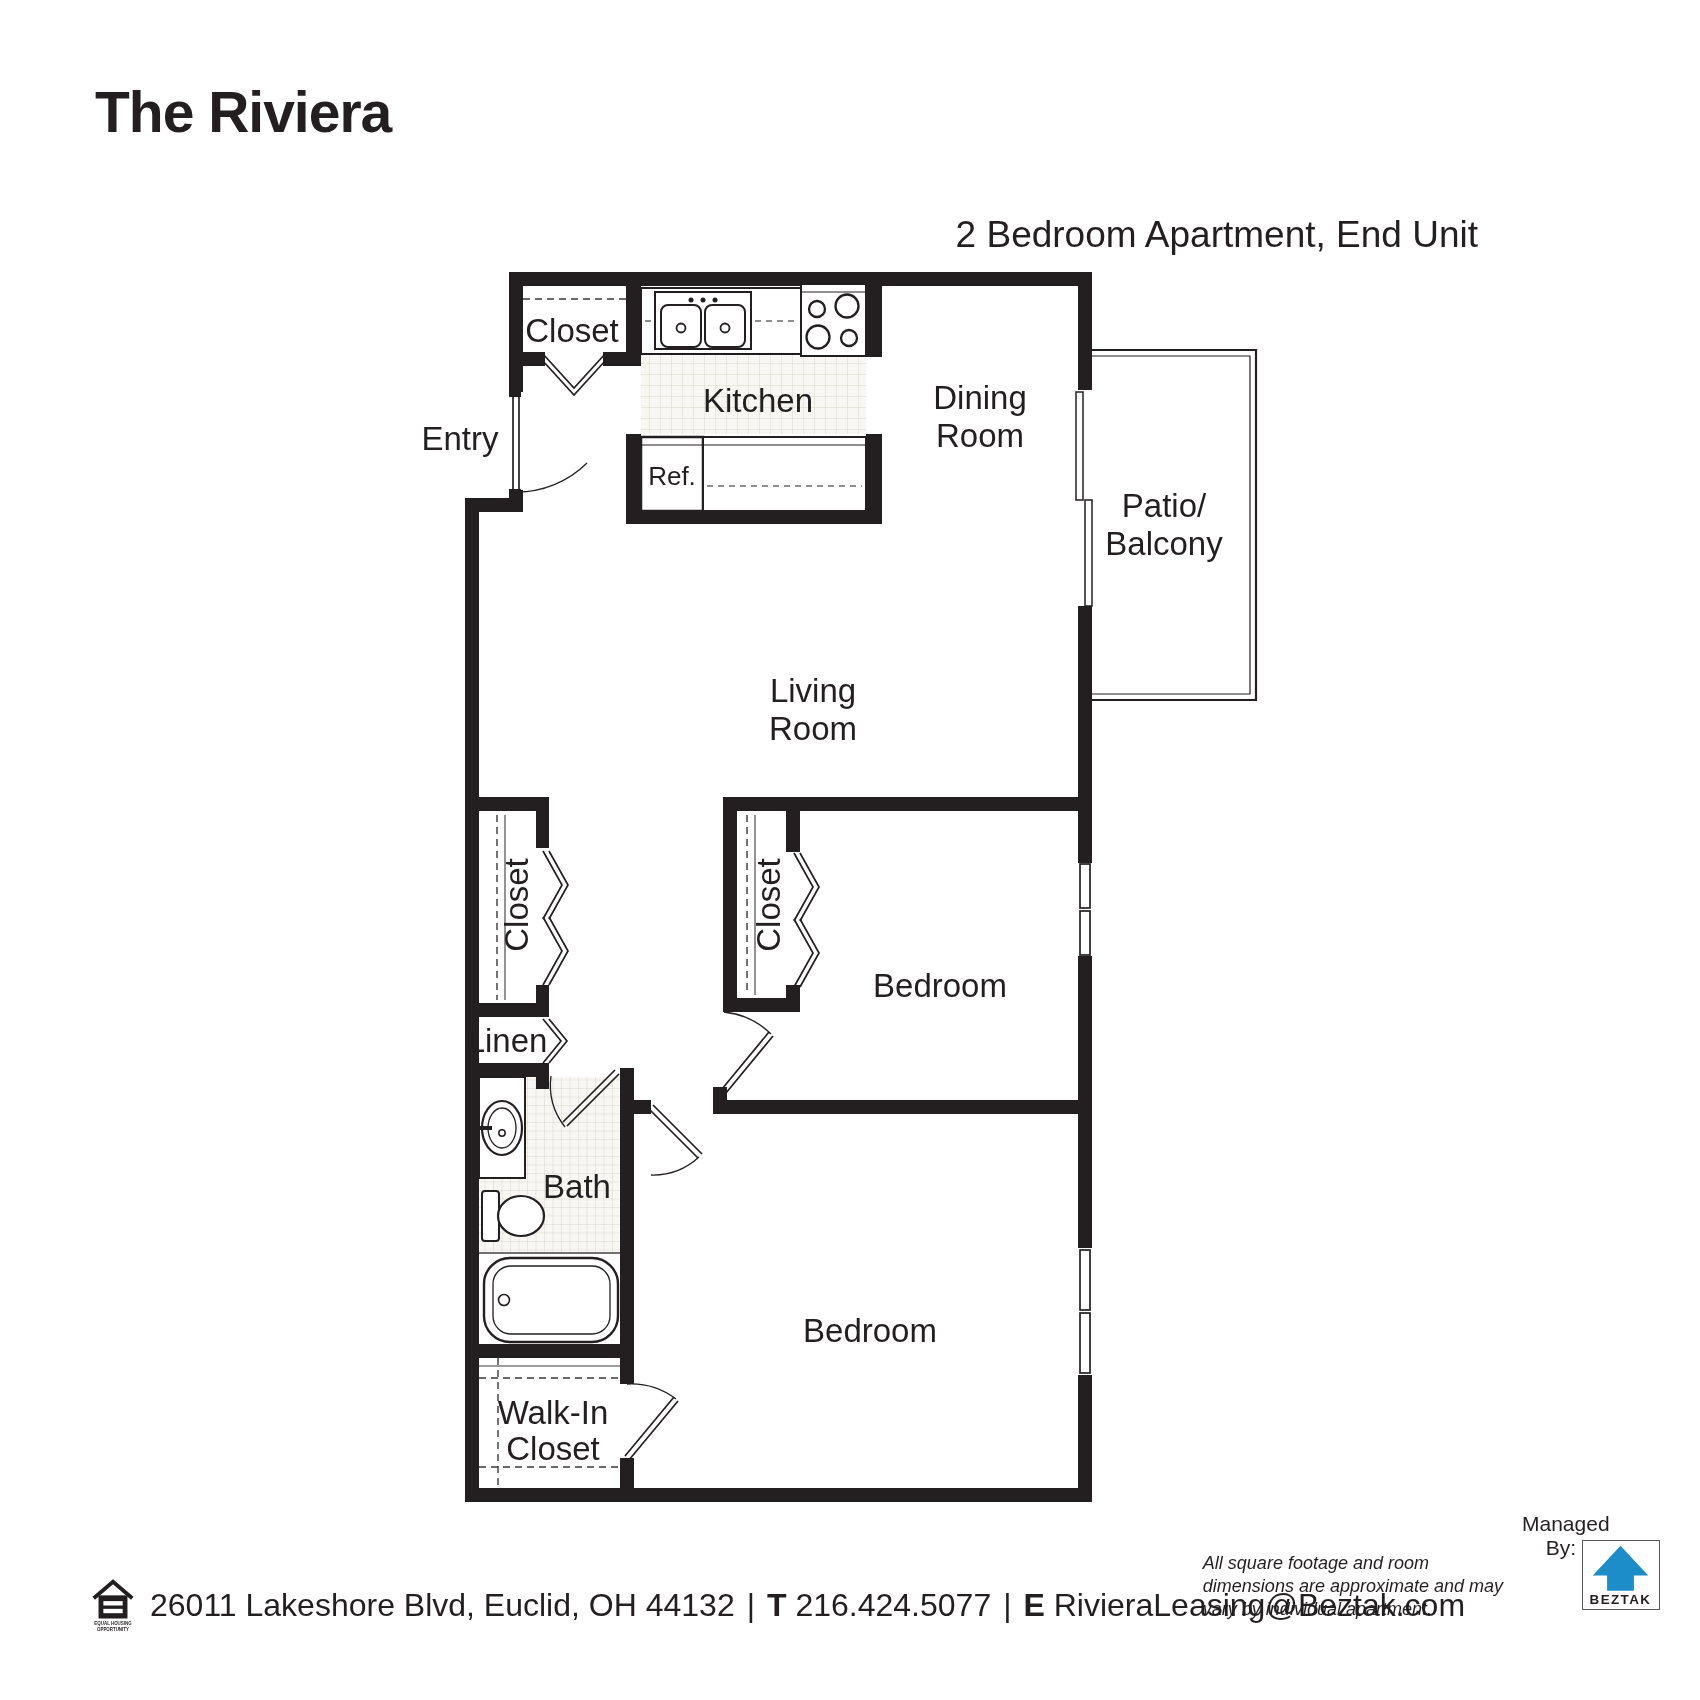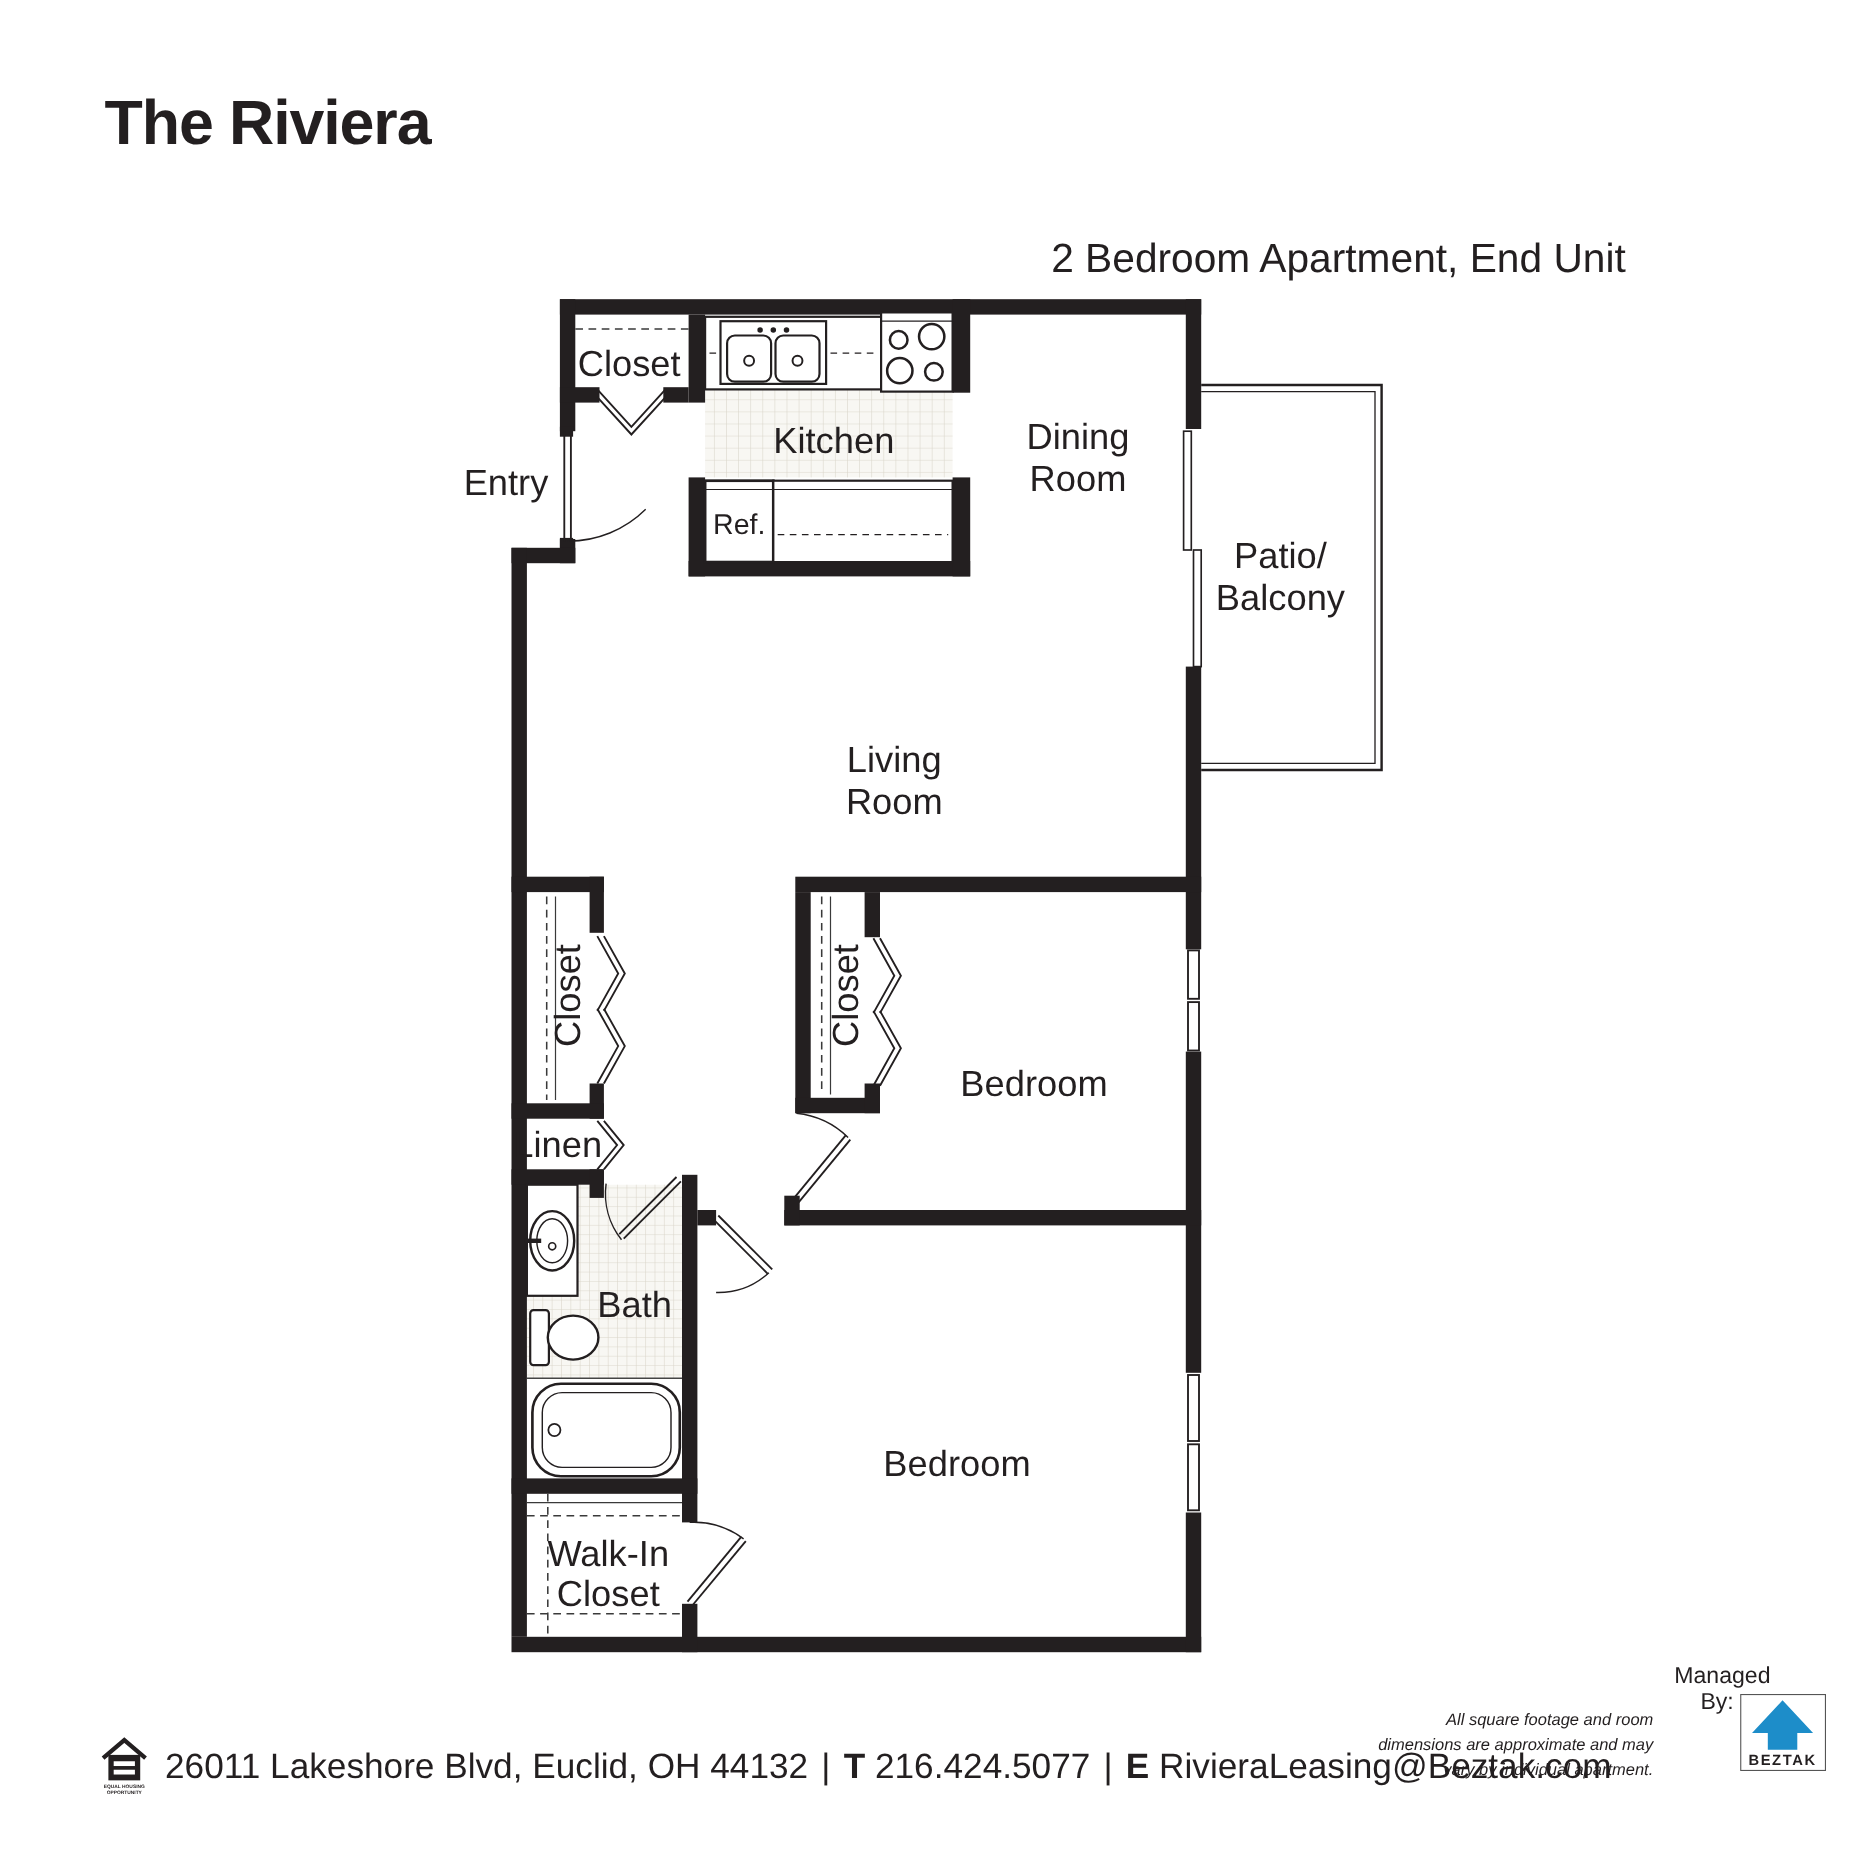--- a/index.html
+++ b/index.html
@@ -14,22 +14,22 @@
   .room-label{font-size:33px;}
   .small-label{font-size:26px;}
   
   .footer{position:absolute;left:90px;top:1578px;display:flex;align-items:center;gap:14px;}
   .footer .line{font-size:32px;white-space:pre;}
   .footer .b{font-weight:bold;}
   .footer .sep{font-weight:300;padding:0 12px;}
   .managed{position:absolute;left:1522px;top:1512px;width:78px;text-align:center;font-size:21px;}
   .beztak-box{position:absolute;left:1582px;top:1540px;width:78px;height:70px;border:1.5px solid #555;
               background:#fff;box-sizing:border-box;}
-  .disclaimer{position:absolute;right:197px;top:1552px;text-align:right;font-style:italic;
-              font-size:15px;line-height:23px;}
+  .disclaimer{position:absolute;right:197px;top:1552px;text-align:left;font-style:italic;
+              font-size:18px;line-height:23px;}
 </style>
 </head>
 <body>
 
 <div class="sheet">
 
   <div class="title">
     <div>The Riviera</div>
   </div>
   <div class="unit-info">

